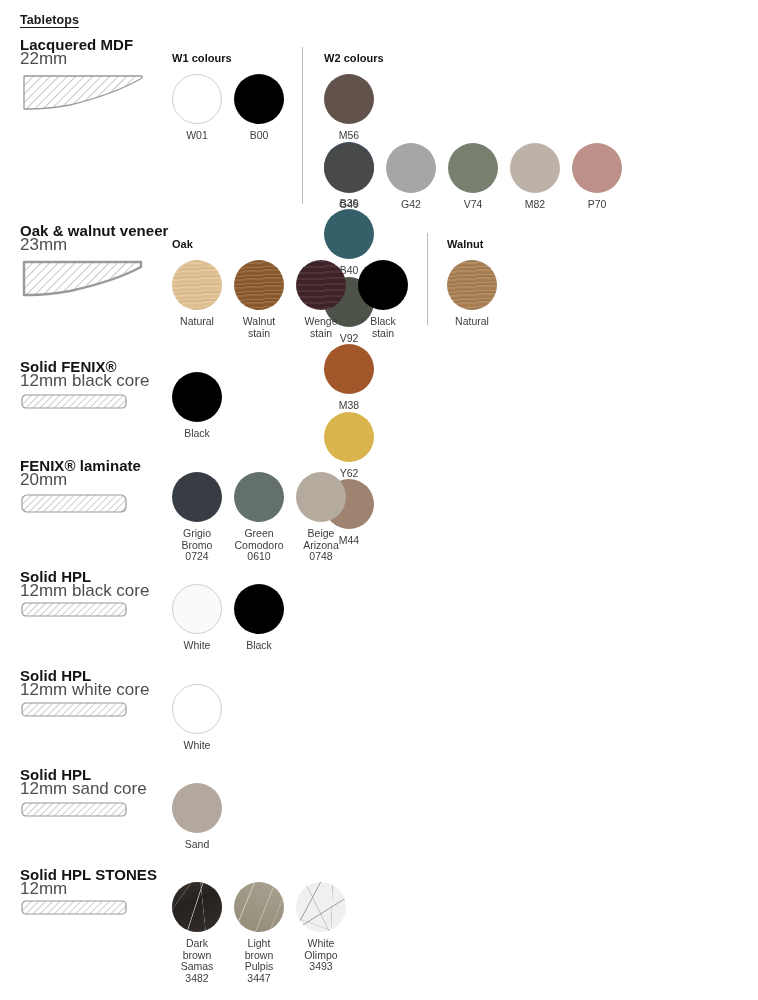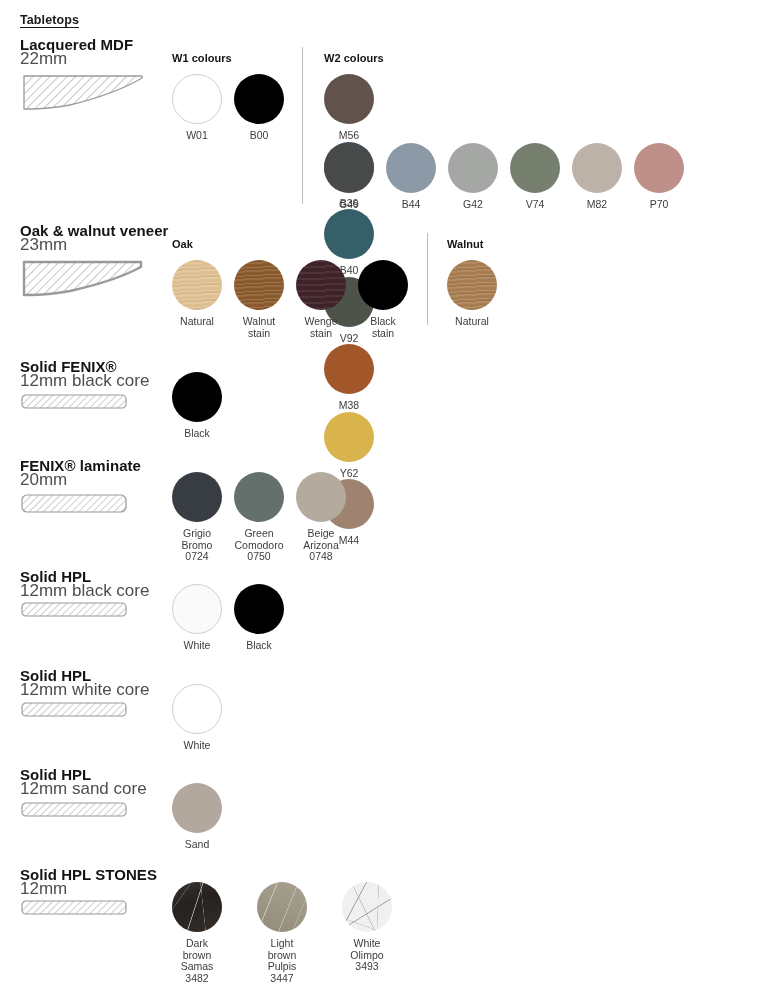--- a/index.html
+++ b/index.html
@@ -187,24 +187,20 @@
         <div class="dot" style="background:#9d8370;"></div>
         <div class="caption">M44</div>
       </div>
     </div>
     <div class="swatch-row" style="top:91px;left:-6px;">
       <div class="swatch">
         <div class="dot" style="background:#474a48;"></div>
         <div class="caption">G49</div>
       </div>
       <div class="swatch">
-        <div class="dot" style="background:#8c9aa8;"></div>
-        <div class="caption">B44</div>
-      </div>
-      <div class="swatch">
         <div class="dot" style="background:#a5a7a5;"></div>
         <div class="caption">G42</div>
       </div>
       <div class="swatch">
         <div class="dot" style="background:#77806f;"></div>
         <div class="caption">V74</div>
       </div>
       <div class="swatch">
         <div class="dot" style="background:#bdb2a7;"></div>
         <div class="caption">M82</div>
@@ -309,21 +305,21 @@
       <div class="swatch">
         <div class="dot" style="background:#383c43;"></div>
         <div class="caption">Grigio
 Bromo
 0724</div>
       </div>
       <div class="swatch">
         <div class="dot" style="background:#63706c;"></div>
         <div class="caption">Green
 Comodoro
-0750</div>
+0610</div>
       </div>
       <div class="swatch">
         <div class="dot" style="background:#b4aa9e;"></div>
         <div class="caption">Beige
 Arizona
 0748</div>
       </div>
     </div>
   </div>
 
@@ -396,21 +392,21 @@
       <div class="sec-title">Solid HPL STONES</div>
       <div class="sec-sub">12mm</div>
     </div>
   </div>
   <div class="profile" style="top:898px;">
     <svg width="108" height="20" viewBox="0 0 108 20">
       <rect x="2" y="3" width="104" height="13" rx="4" ry="4" fill="url(#hatchC)" stroke="#9a9a9a" stroke-width="1.2"></rect>
     </svg>
   </div>
   <div class="group" style="left:166px;top:882px;">
-    <div class="swatch-row" style="top:0;left:0;gap:23px;">
+    <div class="swatch-row" style="top:0;left:0;">
       <div class="swatch">
         <div class="dot stone-dark" style="background:#2a2522;"></div>
         <div class="caption">Dark
 brown
 Samas
 3482</div>
       </div>
       <div class="swatch">
         <div class="dot stone-light" style="background:#9c9480;"></div>
         <div class="caption">Light

